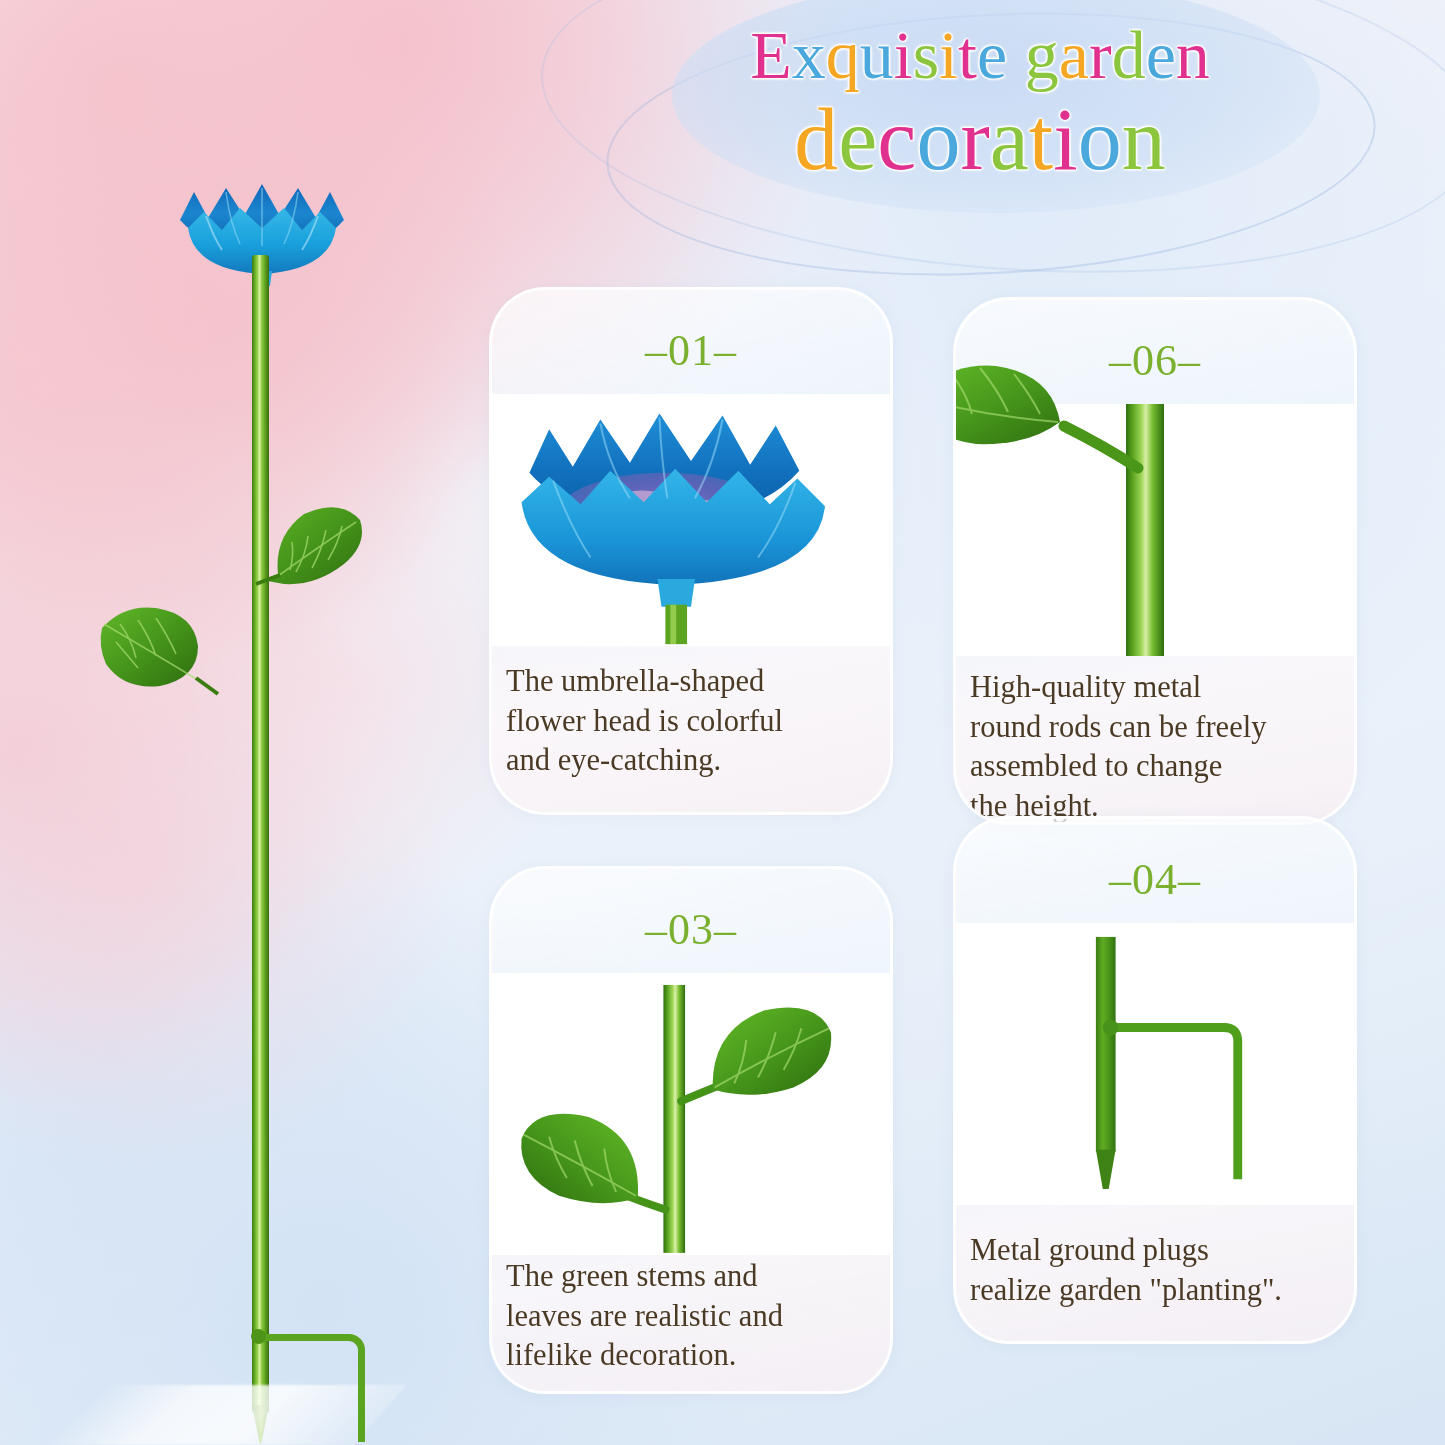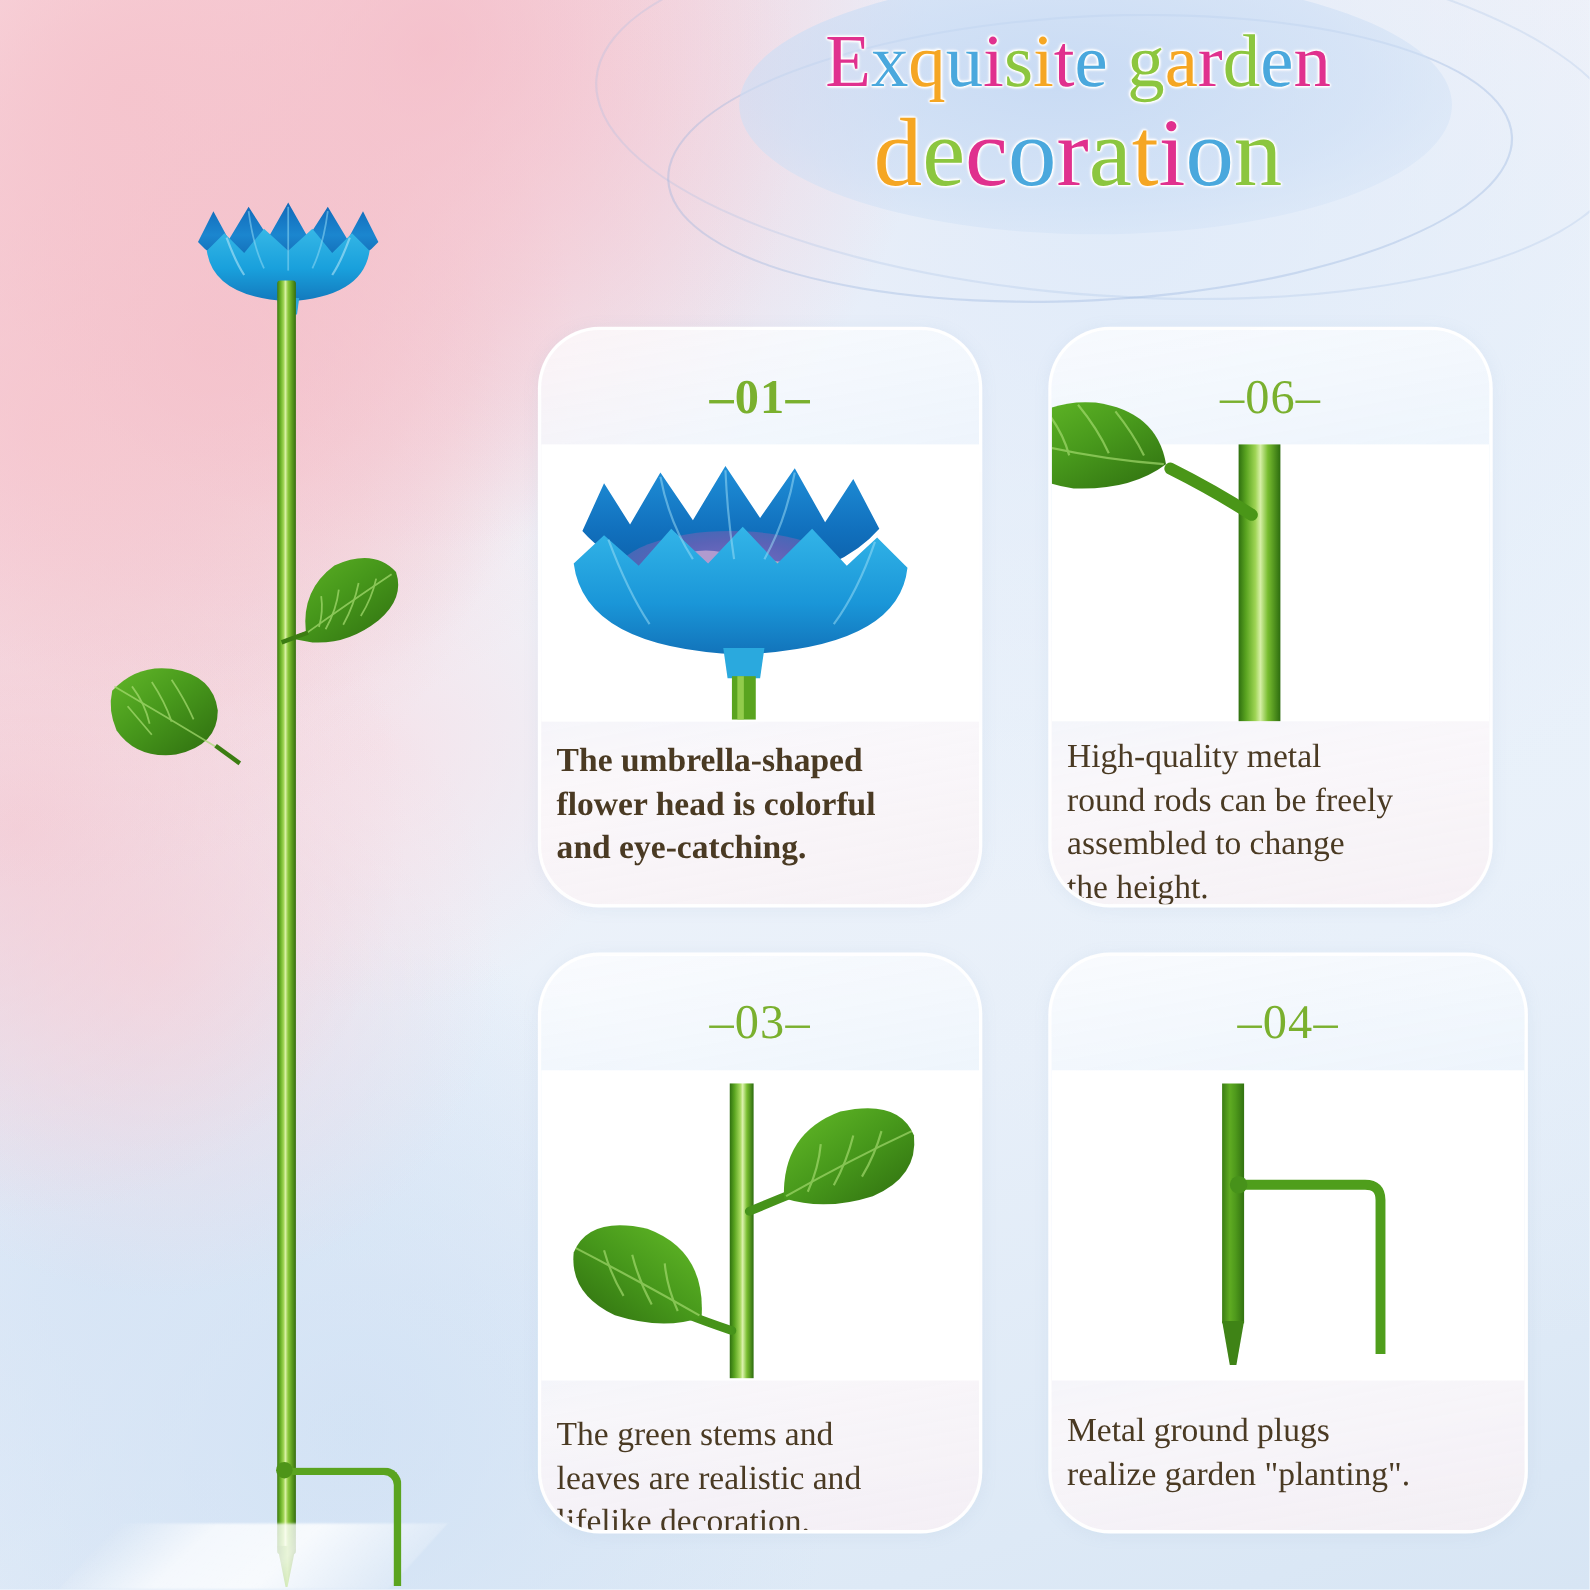--- a/index.html
+++ b/index.html
@@ -172,43 +172,43 @@
   .card-cap {
     position: absolute;
     left: 14px; right: 14px;
     font-size: 30.5px;
     line-height: 1.30;
     color: #4a3a23;
     white-space: pre-line;
   }
 
   
-  #card-01 { left: 489px;  top: 297px;  width: 404px; height: 528px; font-weight: bold; }
+  #card-01 { left: 489px;  top: 287px;  width: 404px; height: 528px; }
   #card-02 { left: 953px;  top: 297px;  width: 404px; height: 528px; }
   #card-03 { left: 489px;  top: 866px;  width: 404px; height: 528px; padding-left: 23px; }
-  #card-04 { left: 953px;  top: 866px;  width: 436px; height: 528px; padding-left: 24px; }
+  #card-04 { left: 953px;  top: 816px;  width: 404px; height: 528px; padding-left: 24px; }
 
   #card-01 .card-num { top: 35px; }
   #card-02 .card-num { top: 35px; }
   #card-03 .card-num { top: 35px; }
   #card-04 .card-num { top: 35px; }
 
   #card-01 .card-photo { top: 104px; height: 252px; }
   #card-02 .card-photo { top: 0px;   height: 356px; background: transparent; }
   #card-03 .card-photo { top: 104px; height: 282px; }
   #card-04 .card-photo { top: 104px; height: 282px; }
 
   #card-02 .card-photo .white-plate {
     position: absolute; left: 0; right: 0; top: 104px; bottom: 0; background: #fff;
   }
   #card-02 .card-photo .art { position: absolute; left: 0; top: 0; }
 
   #card-01 .card-cap { top: 372px; }
   #card-02 .card-cap { top: 368px; }
-  #card-03 .card-cap { top: 416px; }
+  #card-03 .card-cap { top: 388px; }
   #card-04 .card-cap { top: 412px; }
 
   .photo-art { position: absolute; left: 0; top: 0; width: 100%; height: 100%; }
 </style>
 </head>
 <body>
 
 <div class="bg"></div>
 <div class="title-arc"></div>
 <div class="title-ring"></div>

